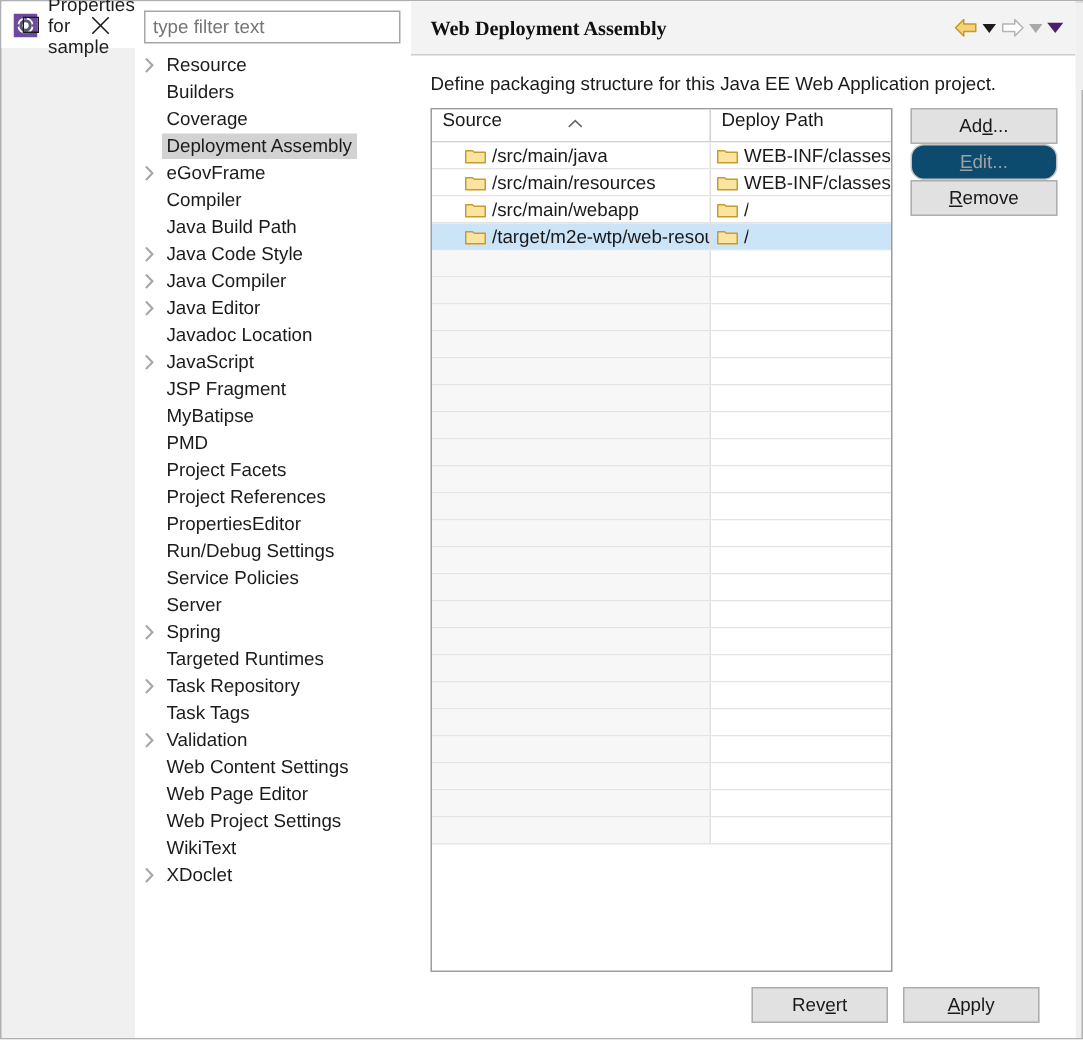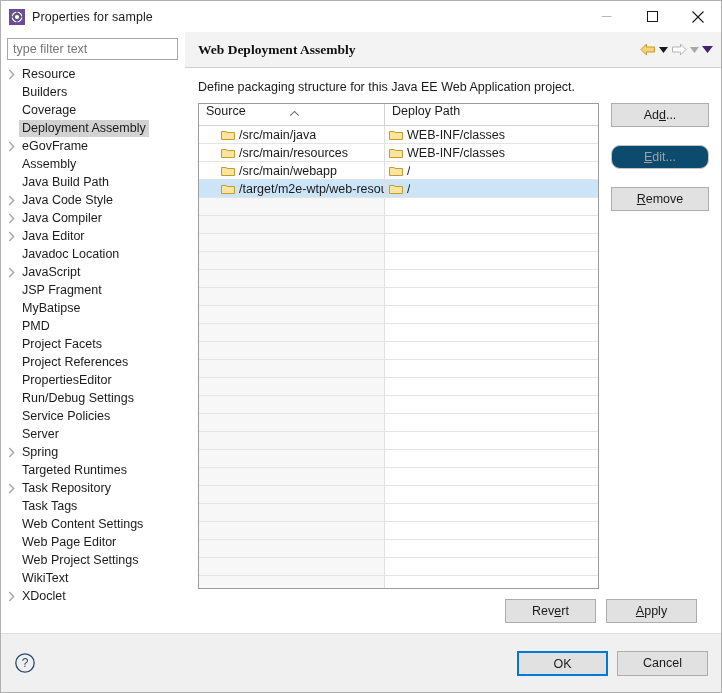--- a/index.html
+++ b/index.html
@@ -16,21 +16,21 @@
     overflow: hidden;
   }
   #dialog {
     position: relative;
     width: 722px;
     height: 693px;
     box-sizing: border-box;
     border: 1px solid #b0b0b0;
     background: #f0f0f0;
     display: flex;
-    flex-direction: column;
+    flex-direction: row;
   }
 
   
   .titlebar {
     height: 31px;
     min-height: 31px;
     background: #ffffff;
     display: flex;
     align-items: center;
     position: relative;
@@ -262,21 +262,21 @@
   }
   .cell-text { overflow: hidden; }
 
   
   .side-buttons {
     width: 98px;
     min-width: 98px;
     margin-left: 12px;
     display: flex;
     flex-direction: column;
-    gap: 18px;
+    gap: 0;
   }
   .btn {
     height: 24px;
     line-height: 22px;
     box-sizing: border-box;
     border: 1px solid #adadad;
     background: #e1e1e1;
     font-family: "Liberation Sans", sans-serif;
     font-size: 12.5px;
     color: #1a1a1a;
@@ -417,21 +417,21 @@
           <div class="tree-item">
             <span class="twisty">
               <svg width="7" height="11" viewBox="0 0 7 11">
                 <path d="M1.3 1 L5.6 5.5 L1.3 10" fill="none" stroke="#a6a6a6" stroke-width="1.4"></path>
               </svg>
             </span>
             <span class="tree-label">eGovFrame</span>
           </div>
           <div class="tree-item">
             <span class="twisty"></span>
-            <span class="tree-label">Assembly</span>
+            <span class="tree-label">Compiler</span>
           </div>
           <div class="tree-item">
             <span class="twisty"></span>
             <span class="tree-label">Java Build Path</span>
           </div>
           <div class="tree-item">
             <span class="twisty">
               <svg width="7" height="11" viewBox="0 0 7 11">
                 <path d="M1.3 1 L5.6 5.5 L1.3 10" fill="none" stroke="#a6a6a6" stroke-width="1.4"></path>
               </svg>
@@ -518,20 +518,28 @@
             <span class="twisty">
               <svg width="7" height="11" viewBox="0 0 7 11">
                 <path d="M1.3 1 L5.6 5.5 L1.3 10" fill="none" stroke="#a6a6a6" stroke-width="1.4"></path>
               </svg>
             </span>
             <span class="tree-label">Task Repository</span>
           </div>
           <div class="tree-item">
             <span class="twisty"></span>
             <span class="tree-label">Task Tags</span>
+          </div>
+          <div class="tree-item">
+            <span class="twisty">
+              <svg width="7" height="11" viewBox="0 0 7 11">
+                <path d="M1.3 1 L5.6 5.5 L1.3 10" fill="none" stroke="#a6a6a6" stroke-width="1.4"></path>
+              </svg>
+            </span>
+            <span class="tree-label">Validation</span>
           </div>
           <div class="tree-item">
             <span class="twisty"></span>
             <span class="tree-label">Web Content Settings</span>
           </div>
           <div class="tree-item">
             <span class="twisty"></span>
             <span class="tree-label">Web Page Editor</span>
           </div>
           <div class="tree-item">

